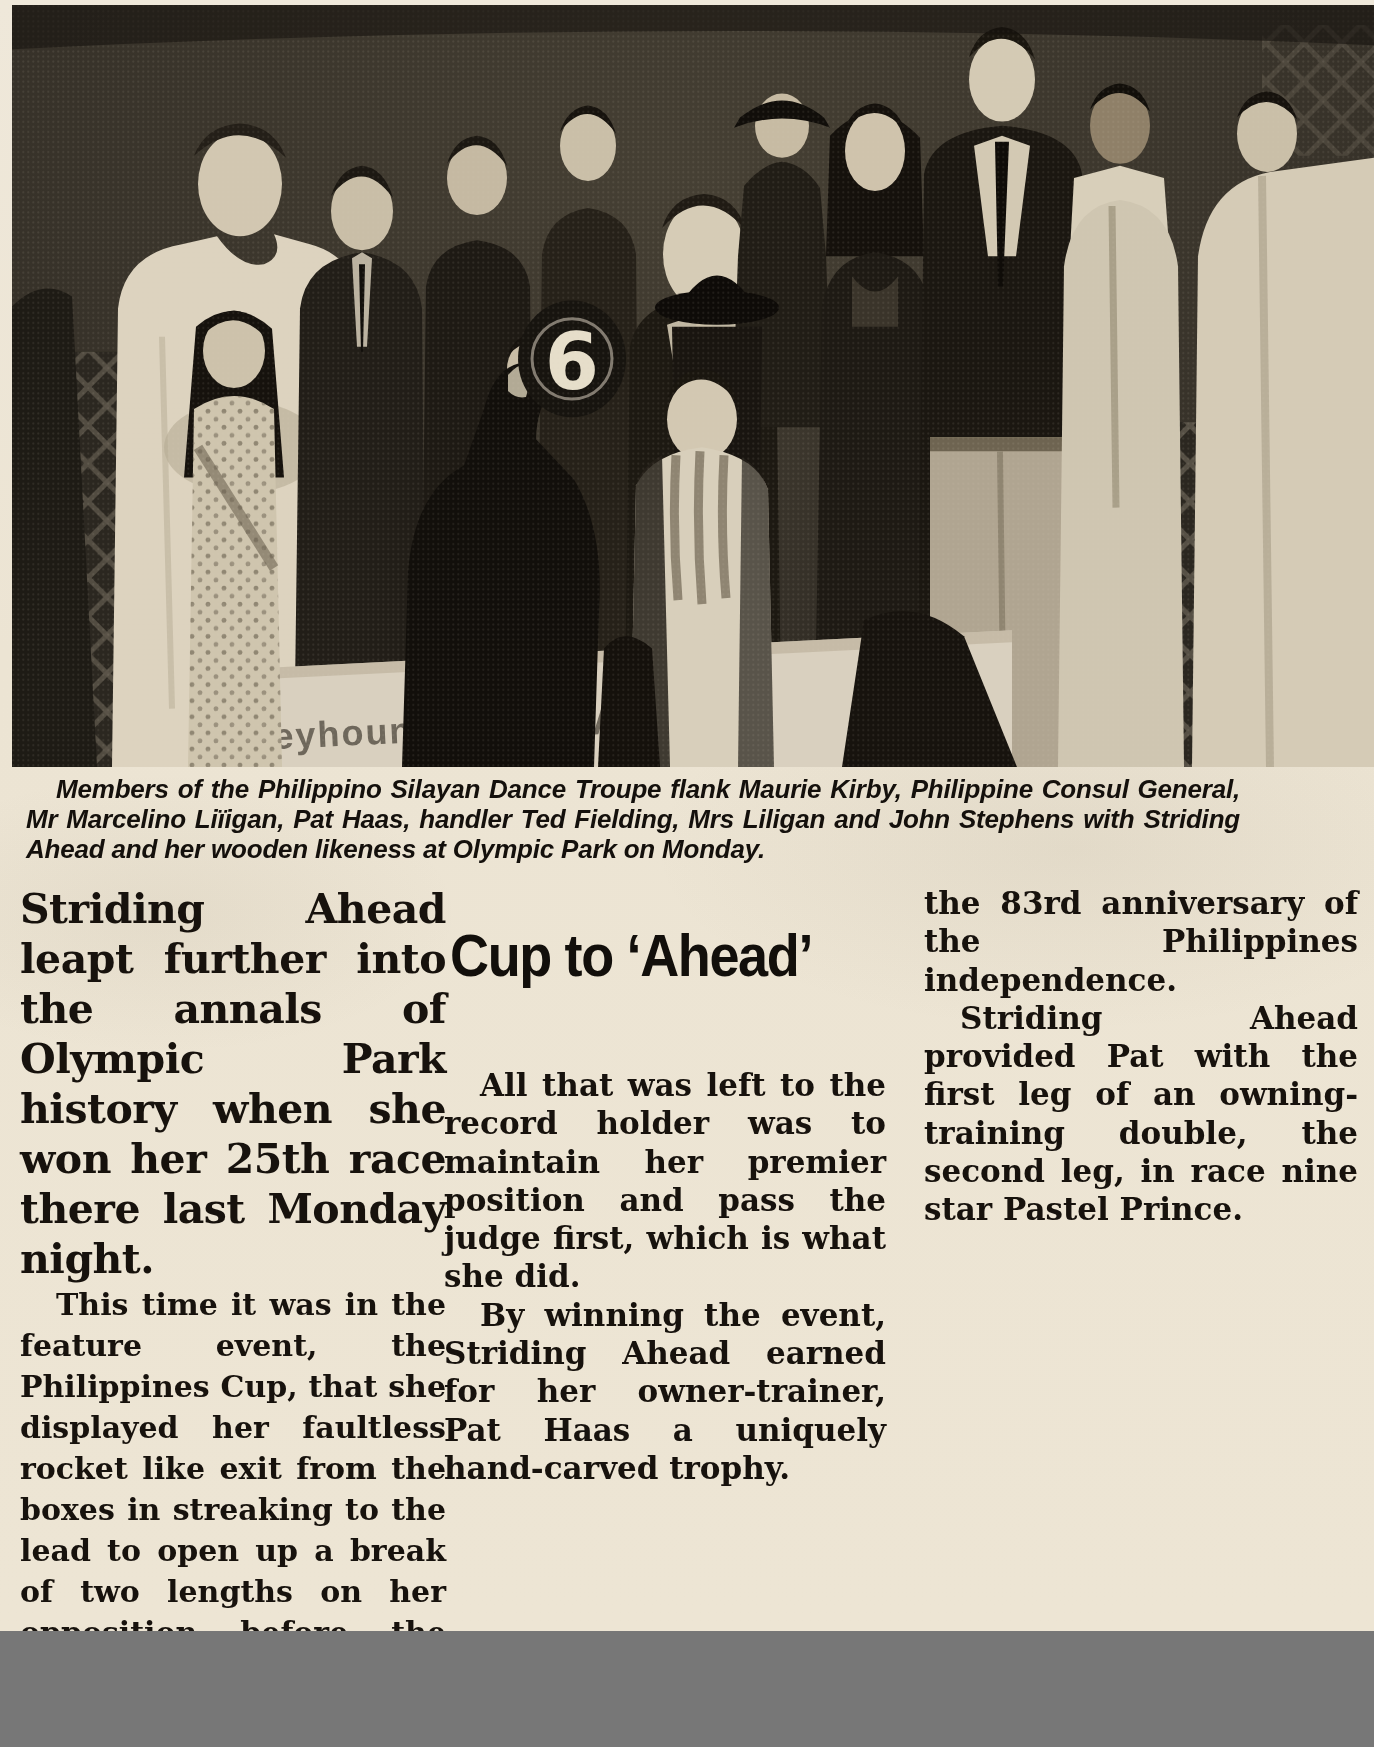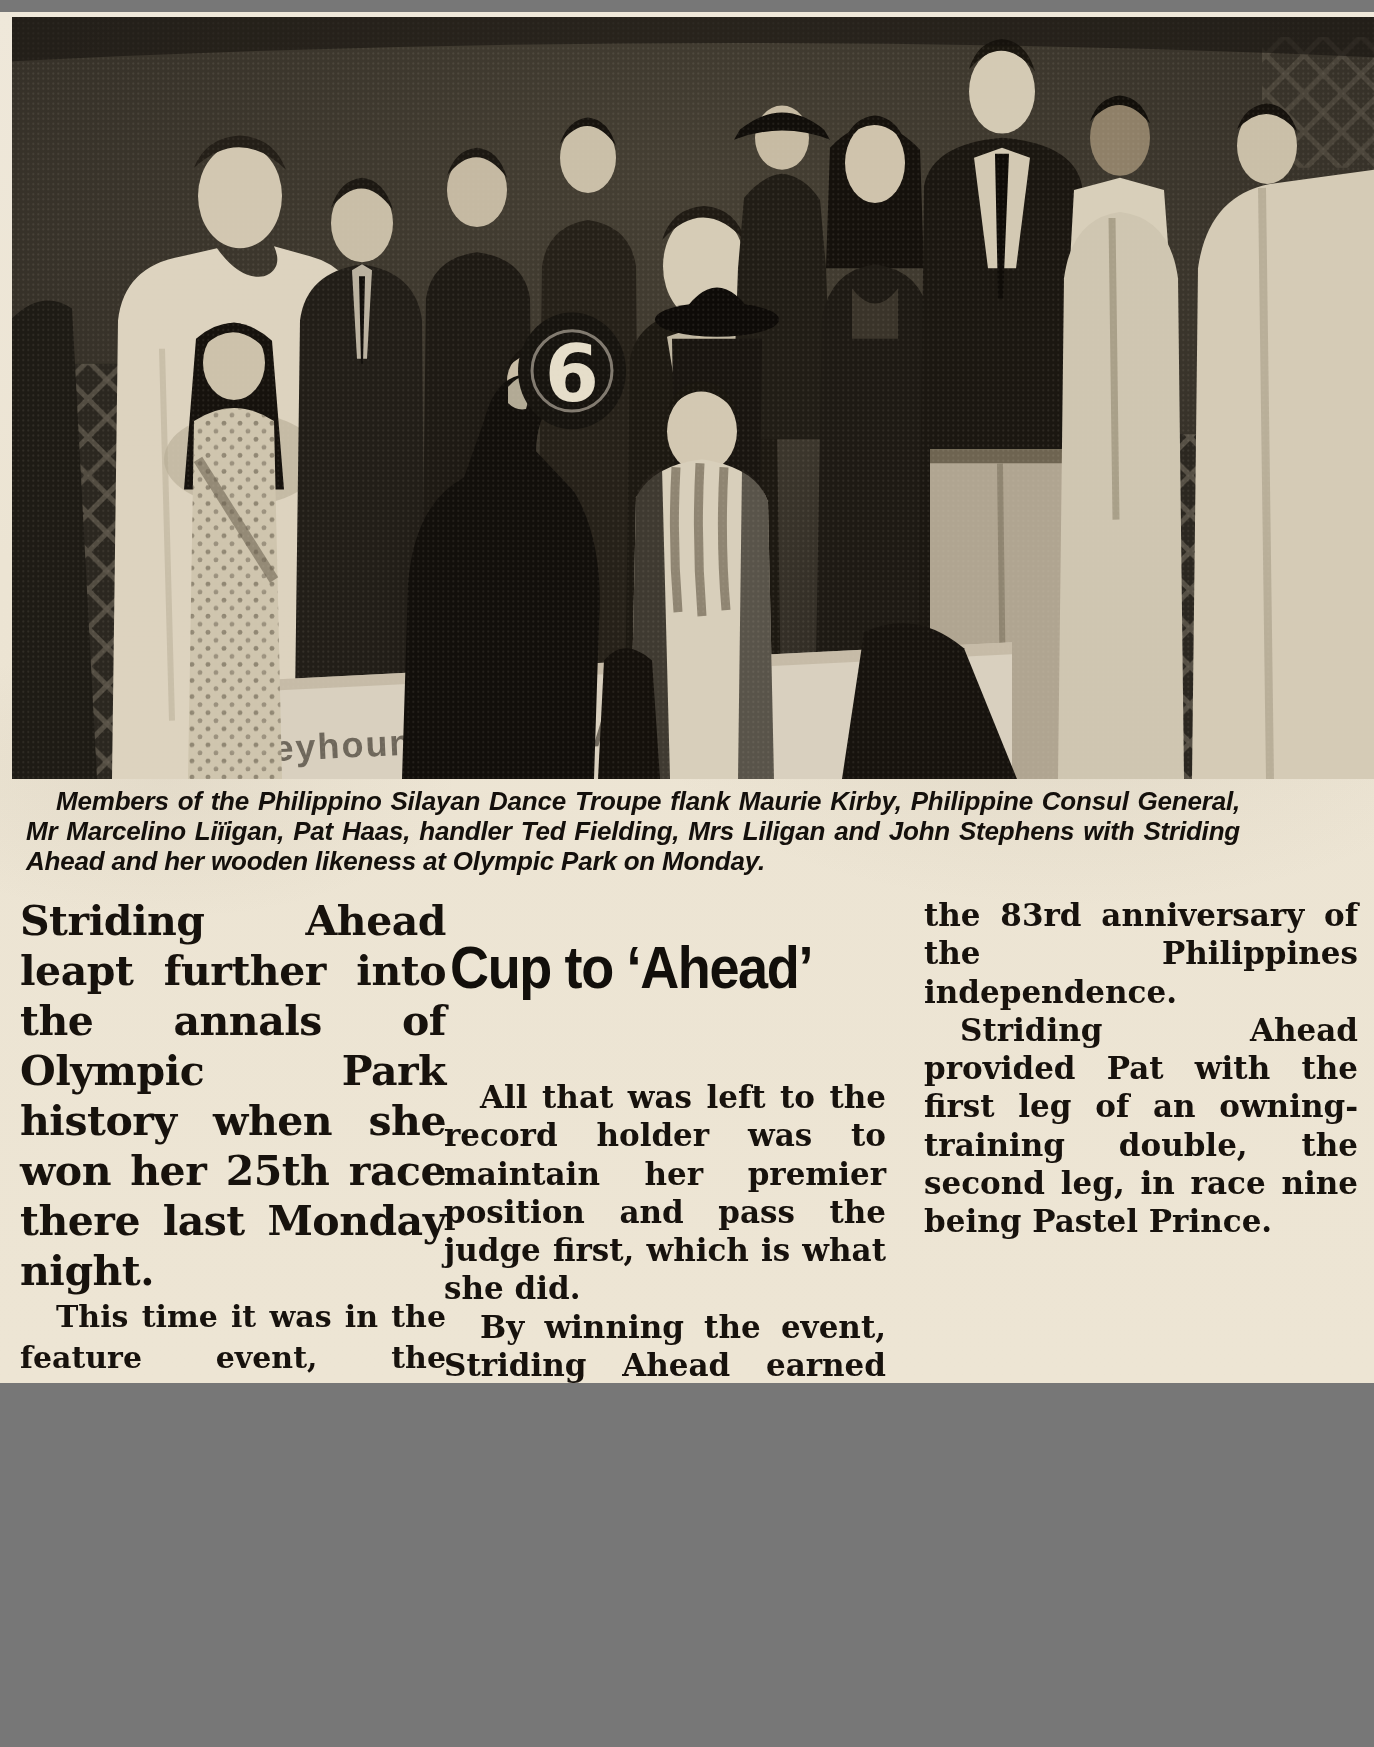--- a/index.html
+++ b/index.html
@@ -1,19 +1,19 @@
 <!DOCTYPE html>
 <html><head>
 <meta charset="utf-8">
 <style>
   html,body{margin:0;padding:0;background:#777;}
   .page{
     position:relative;
-    width:1374px;height:1371px;
-    margin:12px auto;
+    width:1374px;height:1631px;
+    margin:0 auto;
     background:
       radial-gradient(ellipse 600px 260px at 78% 52%, rgba(140,128,104,.10), rgba(0,0,0,0) 70%),
       radial-gradient(ellipse 420px 200px at 12% 56%, rgba(140,128,104,.09), rgba(0,0,0,0) 70%),
       linear-gradient(180deg,#efe8da 0%,#ece4d3 40%,#ede5d4 100%);
     overflow:hidden;
     font-family:"DejaVu Serif", serif;
     color:#17120d;
   }
 
   
@@ -250,18 +250,18 @@
   </div>
 
   <div class="col col-mid">
     <h1 class="headline">Cup to ‘Ahead’</h1>
     <p class="body-m indent first-after-headline">All that was left to the record holder was to maintain her premier position and pass the judge first, which is what she did.</p>
     <p class="body-m indent">By winning the event, Striding Ahead earned for her owner-trainer, Pat Haas a uniquely hand-carved trophy.</p>
   </div>
 
   <div class="col col-right">
     <p class="body-m">the 83rd anniversary of the Philippines independence.</p>
-    <p class="body-m indent">Striding Ahead provided Pat with the first leg of an owning-training double, the second leg, in race nine being Pastel Prince.</p>
+    <p class="body-m indent">Striding Ahead provided Pat with the first leg of an owning-training double, the second leg, in race nine star Pastel Prince.</p>
   </div>
 
   <div class="bottom-bar"></div>
 
 </div>
 
 </body></html>

